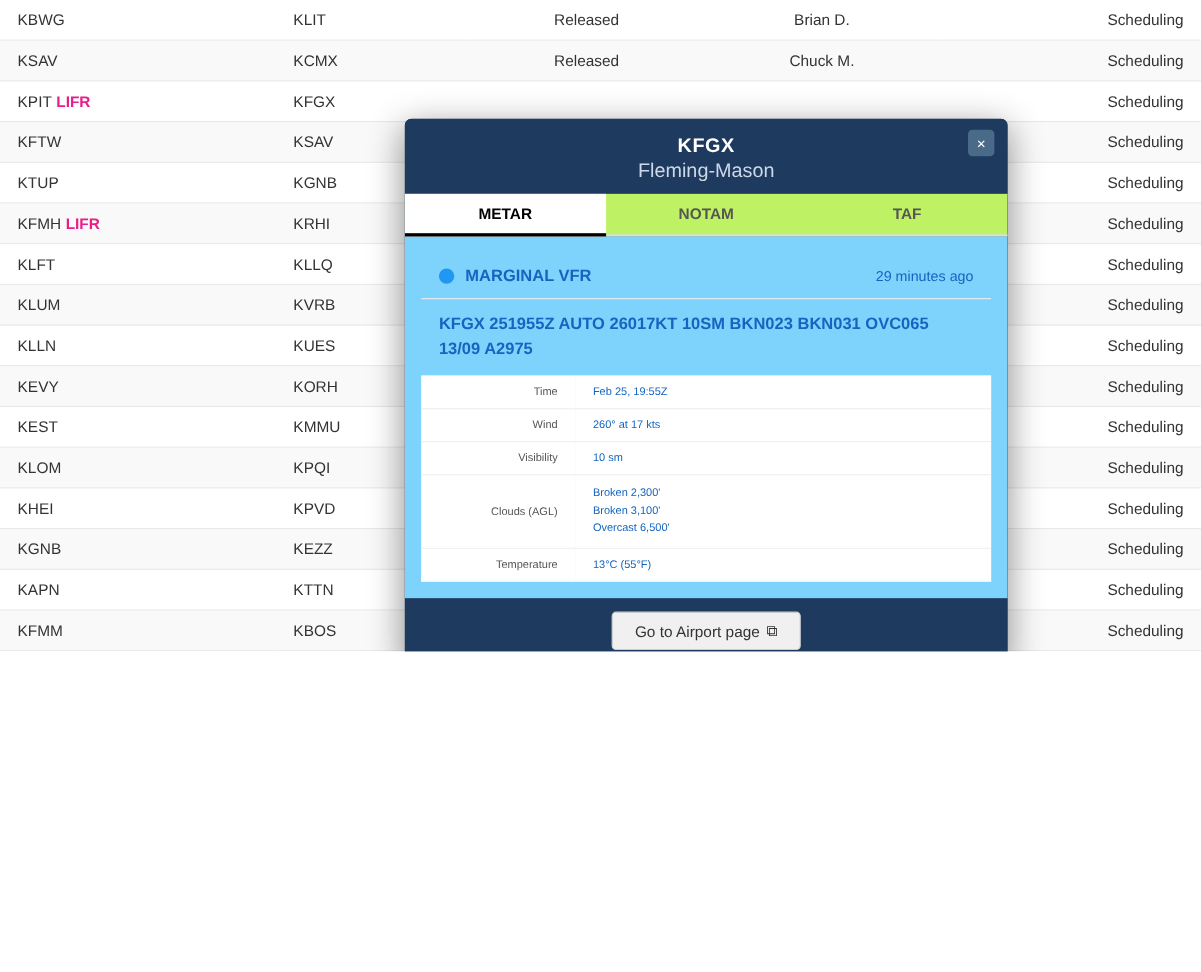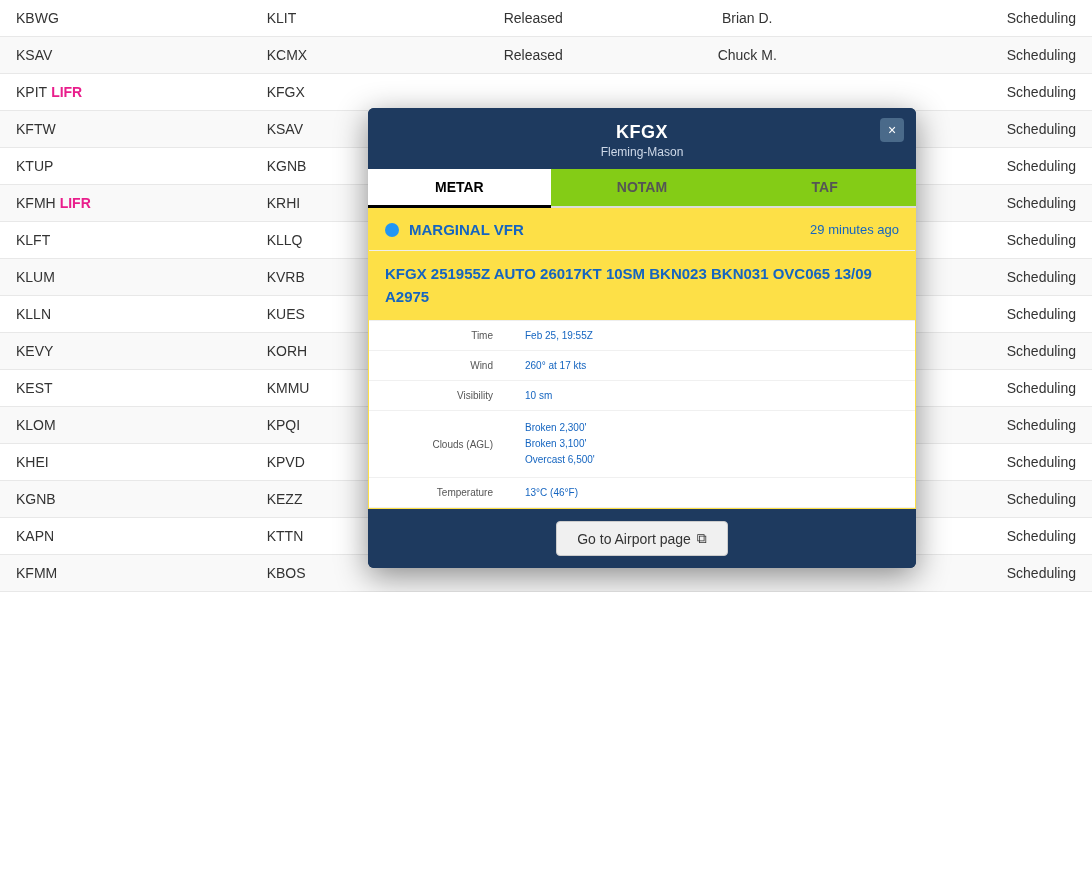--- a/index.html
+++ b/index.html
@@ -60,21 +60,21 @@
 
     .modal-title {
       color: #fff;
       font-size: 18px;
       font-weight: bold;
       letter-spacing: 0.5px;
     }
 
     .modal-subtitle {
       color: #cdd8e8;
-      font-size: 12px;
+      font-size: 18px;
       margin-top: 2px;
     }
 
     .modal-close {
       position: absolute;
       top: 10px;
       right: 12px;
       background: #4a6a8a;
       color: #fff;
       border: none;
@@ -85,21 +85,21 @@
       cursor: pointer;
       display: flex;
       align-items: center;
       justify-content: center;
       line-height: 1;
     }
 
     
     .modal-tabs {
       display: flex;
-      background: #84cc16;
+      background: #bef264;
       border-bottom: 2px solid #ddd;
     }
 
     .tab {
       flex: 1;
       padding: 10px 0;
       text-align: center;
       font-weight: bold;
       font-size: 14px;
       color: #555;
@@ -109,22 +109,22 @@
     }
 
     .tab.active {
       color: #000;
       border-bottom: 3px solid #000;
       background: #fff;
     }
 
     
     .modal-body {
-      background: #fde047;
-      padding: 1px;
+      background: #7dd3fc;
+      padding: 15px;
       max-height: 520px;
       overflow-y: auto;
     }
 
     
     .flight-category-row {
       display: flex;
       align-items: center;
       justify-content: space-between;
       padding: 12px 16px;
@@ -397,21 +397,21 @@
             <tr>
               <td class="label-cell">Clouds (AGL)</td>
               <td class="value-cell">
                 <span class="cloud-line">Broken 2,300'</span>
                 <span class="cloud-line">Broken 3,100'</span>
                 <span class="cloud-line">Overcast 6,500'</span>
               </td>
             </tr>
             <tr>
               <td class="label-cell">Temperature</td>
-              <td class="value-cell">13°C (46°F)</td>
+              <td class="value-cell">13°C (55°F)</td>
             </tr>
           </tbody>
       </table>
     </div>
 
     <div class="modal-footer">
       <button class="airport-page-btn">
         <span>Go to Airport page</span>
         <span>⧉</span>
       </button>

